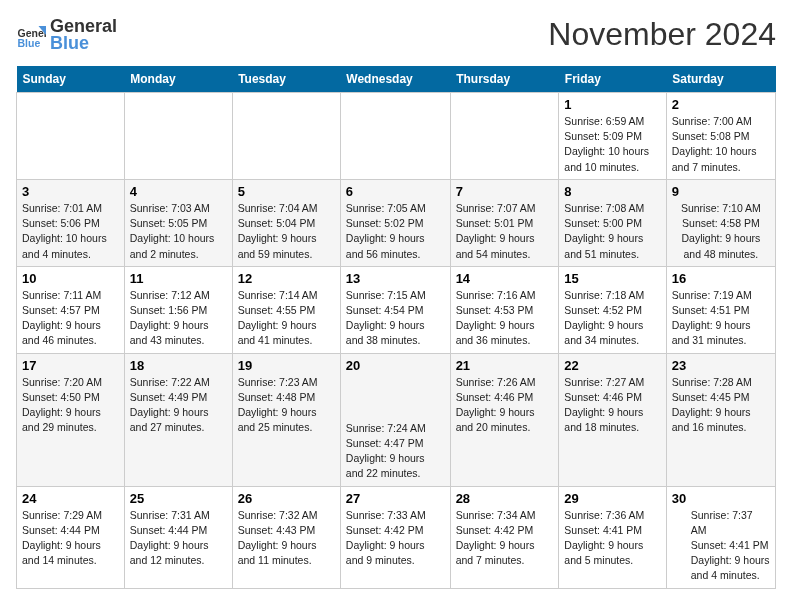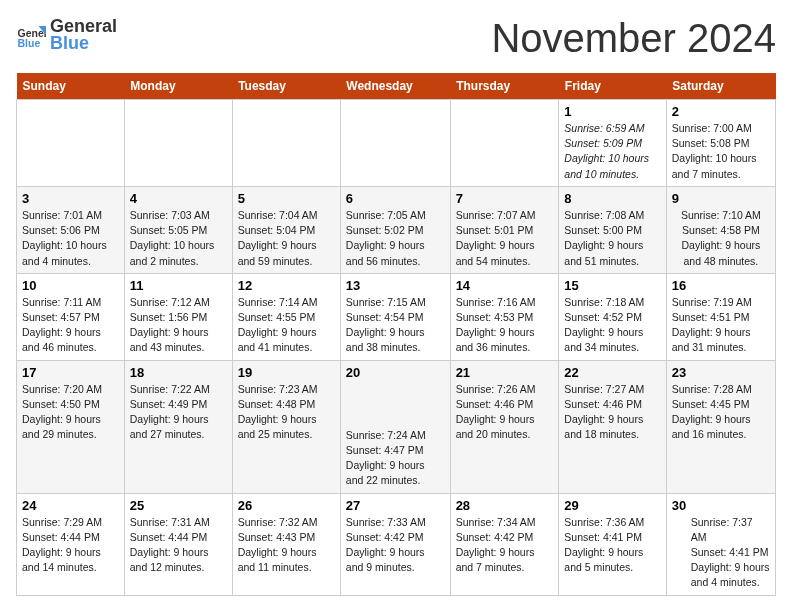--- a/index.html
+++ b/index.html
@@ -20,35 +20,35 @@
       display: flex;
       align-items: center;
       gap: 4px;
     }
     .logo-icon {
       width: 30px;
       height: 30px;
     }
     .title-block { text-align: right; }
     .month-title {
-      font-size: 40px;
+      font-size: 32px;
       font-weight: normal;
       color: #333;
     }
     .subtitle {
       font-size: 16px;
       color: #555;
     }
     table {
       width: 100%;
       border-collapse: collapse;
       font-size: 11px;
     }
     thead tr th {
-      background-color: #c2410c;
+      background-color: #0369a1;
       color: #fff;
       padding: 6px 6px;
       text-align: left;
       font-size: 12px;
       font-weight: bold;
     }
     tbody tr td {
       border: 1px solid #ccc;
       padding: 4px 5px;
       vertical-align: top;
@@ -107,21 +107,21 @@
   </thead>
   <tbody id="calendar-body">
       <tr>
         <td class="empty-cell"></td>
         <td class="empty-cell"></td>
         <td class="empty-cell"></td>
         <td class="empty-cell"></td>
         <td class="empty-cell"></td>
         <td>
           <div class="day-num">1</div>
-          <div class="day-info" style="white-space: pre-line; font-style: italic;">Sunrise: 6:59 AM
+          <div class="day-info" style="white-space: pre-line;">Sunrise: 6:59 AM
 Sunset: 5:09 PM
 Daylight: 10 hours and 10 minutes.</div>
         </td>
         <td>
           <div class="day-num">2</div>
           <div class="day-info" style="white-space: pre-line;">Sunrise: 7:00 AM
 Sunset: 5:08 PM
 Daylight: 10 hours and 7 minutes.</div>
         </td>
       </tr>

